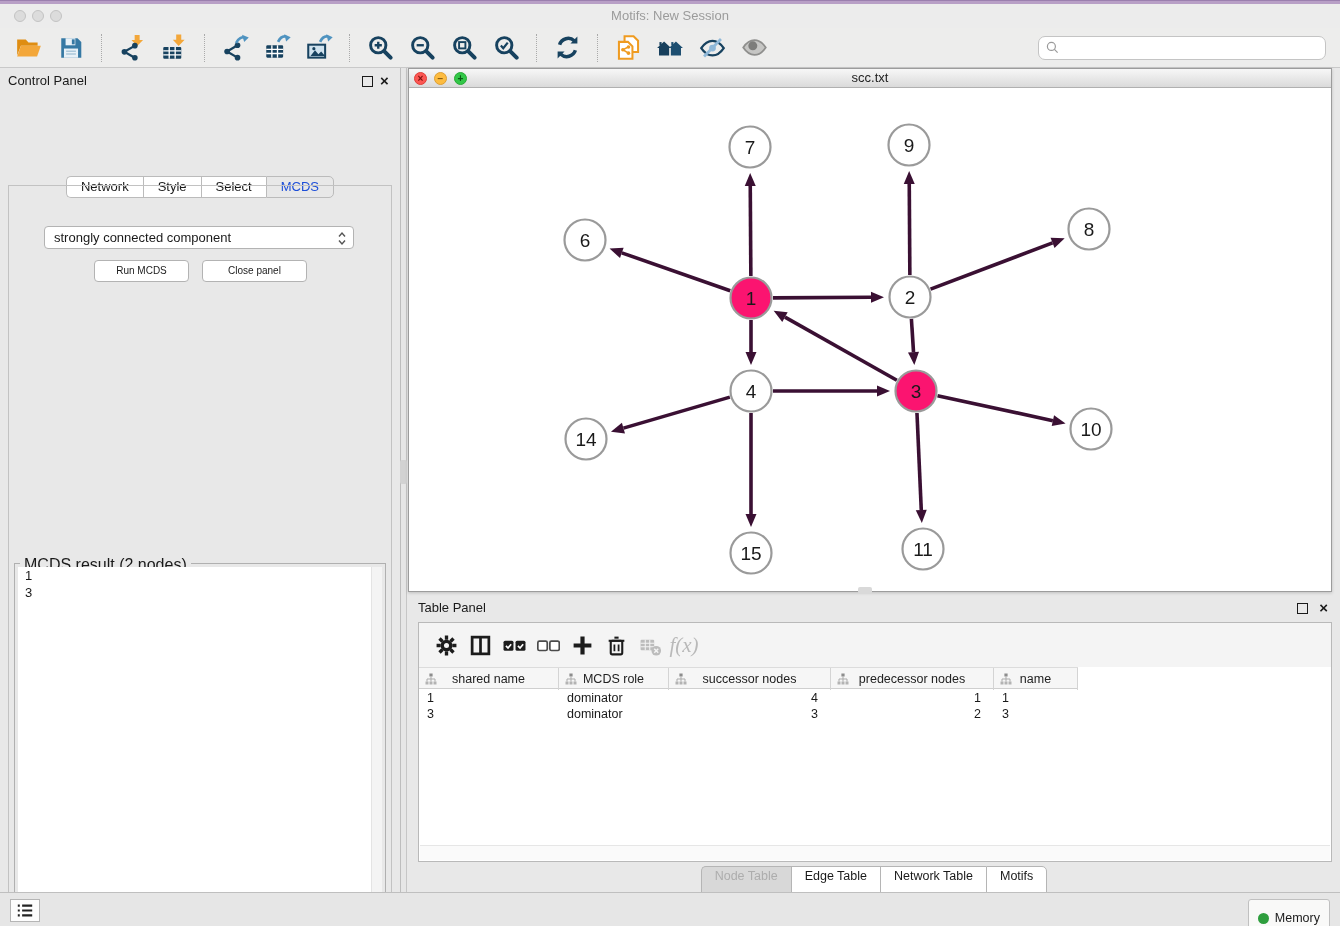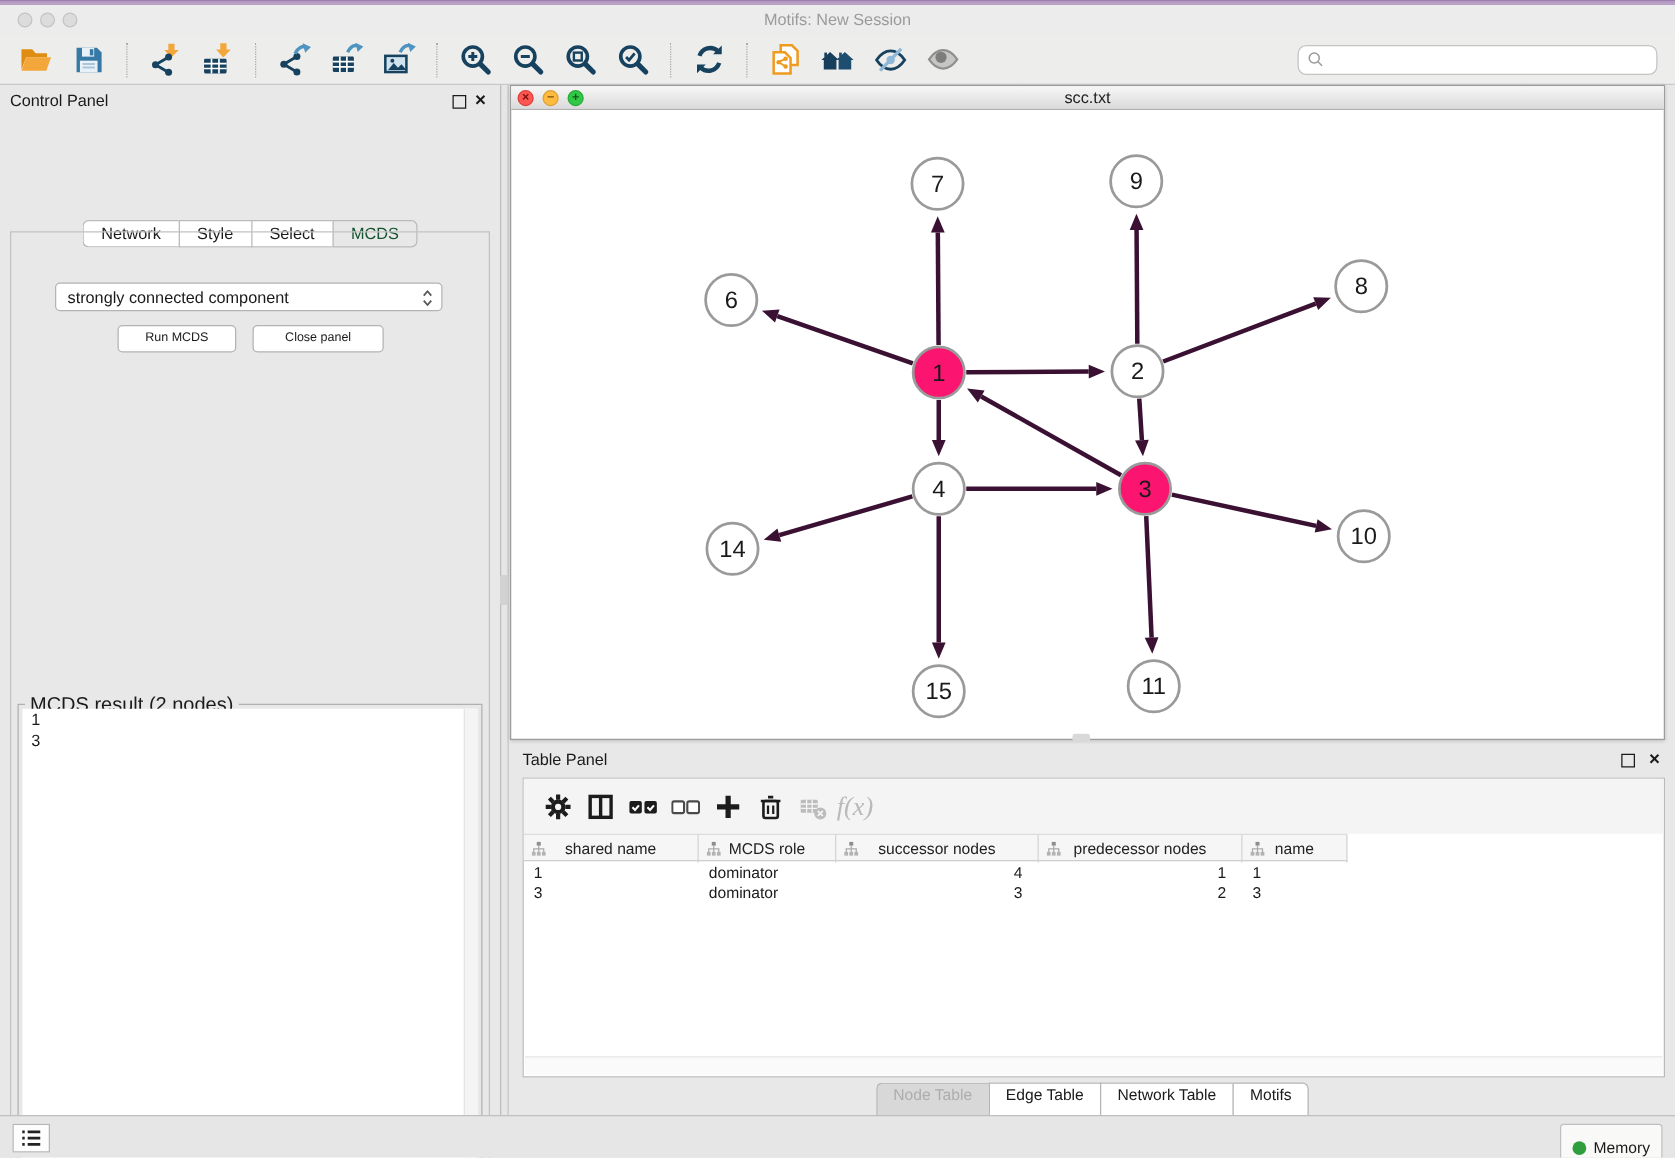--- a/index.html
+++ b/index.html
@@ -34,21 +34,21 @@
   
   #control-panel { top:68px; left:0; width:400px; height:824px; background:#e8e8e8; }
   #cp-title { left:8px; top:5px; font-size:13px; color:#1a1a1a; }
   .panel-float { width:11px; height:11px; border:1.5px solid #1a1a1a; display:inline-block; }
   .panel-close { font-weight:bold; font-size:15px; color:#1a1a1a; line-height:11px; }
   #cp-tabs { top:96px; left:0; width:100%; display:flex; justify-content:center;margin-top:12px; }
   .cp-tab { height:22px; line-height:20px; padding:0 14px; background:#fff; border:1px solid #bbb;
             border-right:none; font-size:13px; text-align:center; cursor:default; }
   .cp-tab:first-child { border-radius:5px 0 0 5px; }
   .cp-tab:last-child { border-right:1px solid #bbb; border-radius:0 5px 5px 0; }
-  .cp-tab.selected { background:#e8e8e8; color:#14532d; }
+  .cp-tab.selected { background:#e8e8e8; color:#1d4ed8; }
   #cp-box { top:117px; left:8px; width:384px; height:765px; border:1px solid #c2c2c2; }
   #opt-label { top:136px; left:0; width:400px; text-align:center; font-size:13px; }
   #criterion-select { top:158px; left:44px; width:310px; height:23px; background:#fff;
                       border:1px solid #b3b3b3; border-radius:4px; display:flex; align-items:center;
                       padding-left:9px; font-size:13px; }
   #criterion-chevrons { position:absolute; right:6px; top:3px; }
   .mac-btn { height:22px; background:#fff; border:1px solid #b3b3b3; border-radius:4px;
              font-size:10px; text-align:center; line-height:20px; cursor:default; }
   #run-btn { top:192px; left:94px; width:95px; }
   #closepanel-btn { top:192px; left:202px; width:105px; }

